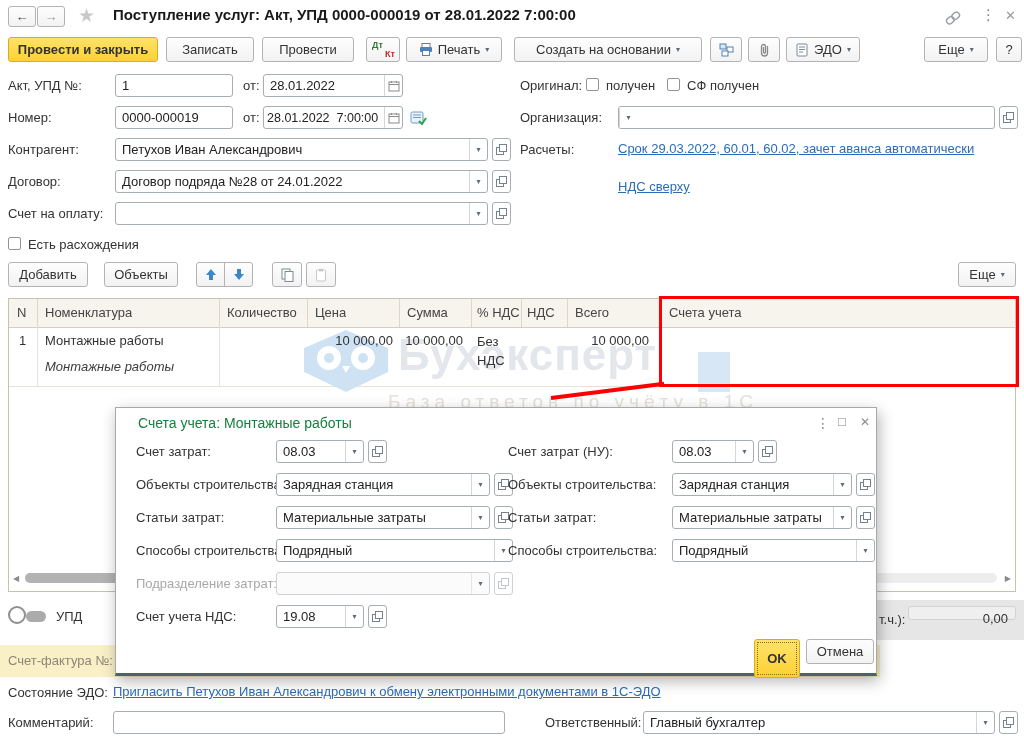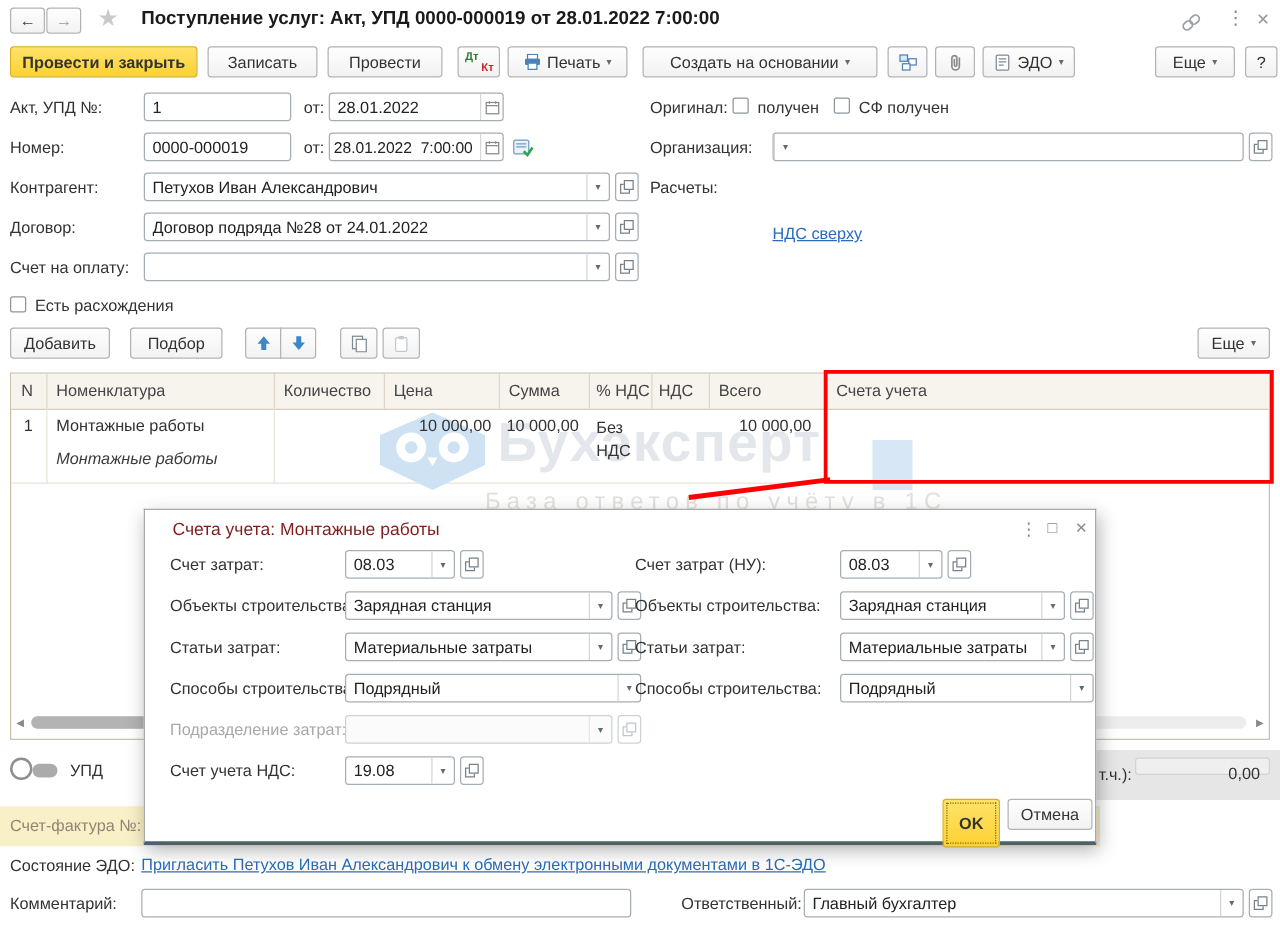--- a/index.html
+++ b/index.html
@@ -169,20 +169,21 @@
   <div class="abs combo" style="left:115px;top:138px;width:373px;height:23px">
     <input value="Петухов Иван Александрович" style="">
     <span class="seg">
         <span class="caret">▾</span>
       </span>
   </div>
   <div class="abs openbtn" style="left:492px;top:138px;height:23px">
       <span class="openicon"></span>
     </div>
   <div class="abs lbl" style="left:520px;top:139px">Расчеты:</div>
+  <div class="abs link" style="left:618px;top:141px">Срок 29.03.2022, 60.01, 60.02, зачет аванса автоматически</div>
 
   <div class="abs lbl" style="left:8px;top:171px">Договор:</div>
   <div class="abs combo" style="left:115px;top:170px;width:373px;height:23px">
     <input value="Договор подряда №28 от 24.01.2022" style="">
     <span class="seg">
         <span class="caret">▾</span>
       </span>
   </div>
   <div class="abs openbtn" style="left:492px;top:170px;height:23px">
       <span class="openicon"></span>
@@ -200,21 +201,21 @@
       <span class="openicon"></span>
     </div>
 
   <div class="abs cb" style="left:8px;top:237px"></div>
   <div class="abs lbl" style="left:28px;top:234px">Есть расхождения</div>
 
   <div class="abs btn" style="left:8px;top:262px;width:80px;height:25px">
     <span>Добавить</span>
   </div>
   <div class="abs btn" style="left:104px;top:262px;width:74px;height:25px">
-    <span>Подбор</span>
+    <span>Объекты</span>
   </div>
   <div class="abs btn" style="left:196px;top:262px;width:29px;height:25px;border-radius:3px 0 0 3px">
     <svg width="12" height="13" viewBox="0 0 12 13">
         <path d="M6 1 L11 7 H8 V12 H4 V7 H1 Z" fill="#3b87c8"></path>
       </svg>
   </div>
   <div class="abs btn" style="left:224px;top:262px;width:29px;height:25px;border-radius:0 3px 3px 0">
     <svg width="12" height="13" viewBox="0 0 12 13">
         <path d="M6 12 L1 6 H4 V1 H8 V6 H11 Z" fill="#3b87c8"></path>
       </svg>
@@ -320,21 +321,21 @@
     <input value="Главный бухгалтер" style="">
     <span class="seg">
         <span class="caret">▾</span>
       </span>
   </div>
   <div class="abs openbtn" style="left:999px;top:711px;height:23px">
       <span class="openicon"></span>
     </div>
 
   <div class="abs" style="left:115px;top:407px;width:762px;height:269px;background:#fff;border:1px solid #a8a8a8;border-bottom:3px solid #4a626d;box-sizing:border-box;box-shadow:2px 5px 14px rgba(0,0,0,.3);z-index:100">
-    <div class="abs" style="left:22px;top:7px;font-size:14px;color:#7f1d1d;white-space:nowrap">Счета учета: Монтажные работы</div>
+    <div class="abs" style="left:22px;top:7px;font-size:14px;color:#15803d;white-space:nowrap">Счета учета: Монтажные работы</div>
     <span class="abs icon-glyph" style="left:700px;top:8px;font-size:14px;color:#8a8a8a">⋮</span>
     <span class="abs icon-glyph" style="left:722px;top:7px;font-size:13px;color:#8a8a8a">□</span>
     <span class="abs icon-glyph" style="left:744px;top:8px;font-size:12px;color:#8a8a8a">✕</span>
 
     <div class="abs lbl" style="left:20px;top:33px">Счет затрат:</div>
     <div class="abs combo" style="left:160px;top:32px;width:88px;height:23px">
       <input value="08.03" style="">
       <span class="seg">
           <span class="caret">▾</span>
         </span>

